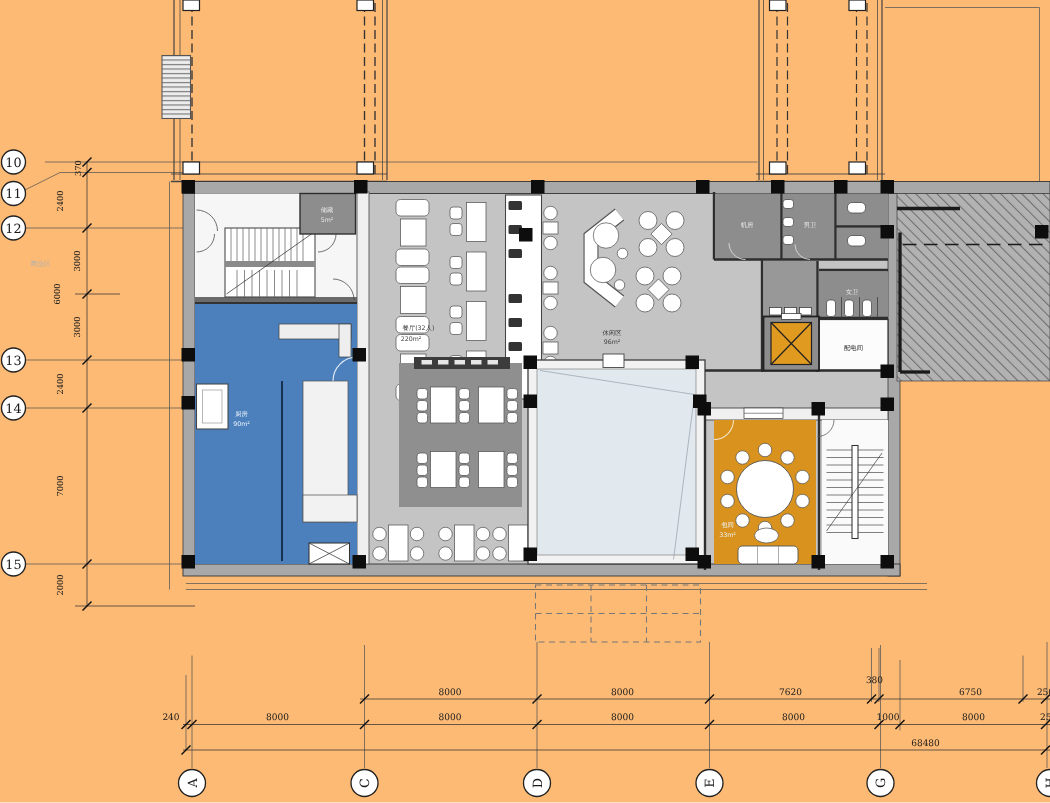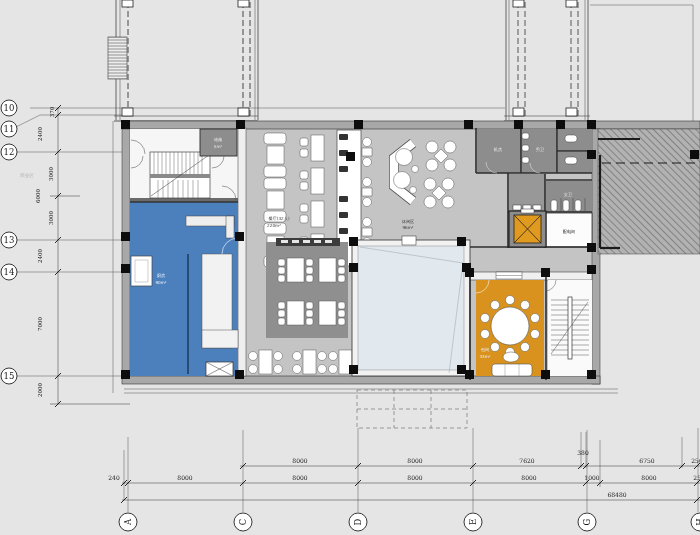--- a/index.html
+++ b/index.html
@@ -1,16 +1,16 @@
 <!DOCTYPE html>
 <html><head>
 <meta charset="utf-8">
 <style>
   html,body{margin:0;padding:0;background:#fff;}
-  .canvas{width:700px;height:535px;background:#e5e5e5;position:relative;overflow:hidden;}
+  .canvas{width:700px;height:535px;background:#fdba74;position:relative;overflow:hidden;}
   svg{display:block;}
   text{font-family:"DejaVu Serif",serif;fill:#1a1a1a;}
   .dim{font-size:6px;text-anchor:middle;}
   .dims{font-size:5.5px;text-anchor:middle;}
   .bub{font-size:8.5px;text-anchor:middle;}
   .rm{font-family:"DejaVu Sans",sans-serif;font-size:4.2px;text-anchor:middle;}
   .rmw{fill:#eef3fa;}
   .rmd{fill:#3c3c3c;}
   .rml{fill:#e8e8e8;}
   .note{font-family:"DejaVu Sans",sans-serif;font-size:4.5px;fill:#b0b0b0;text-anchor:middle;}

